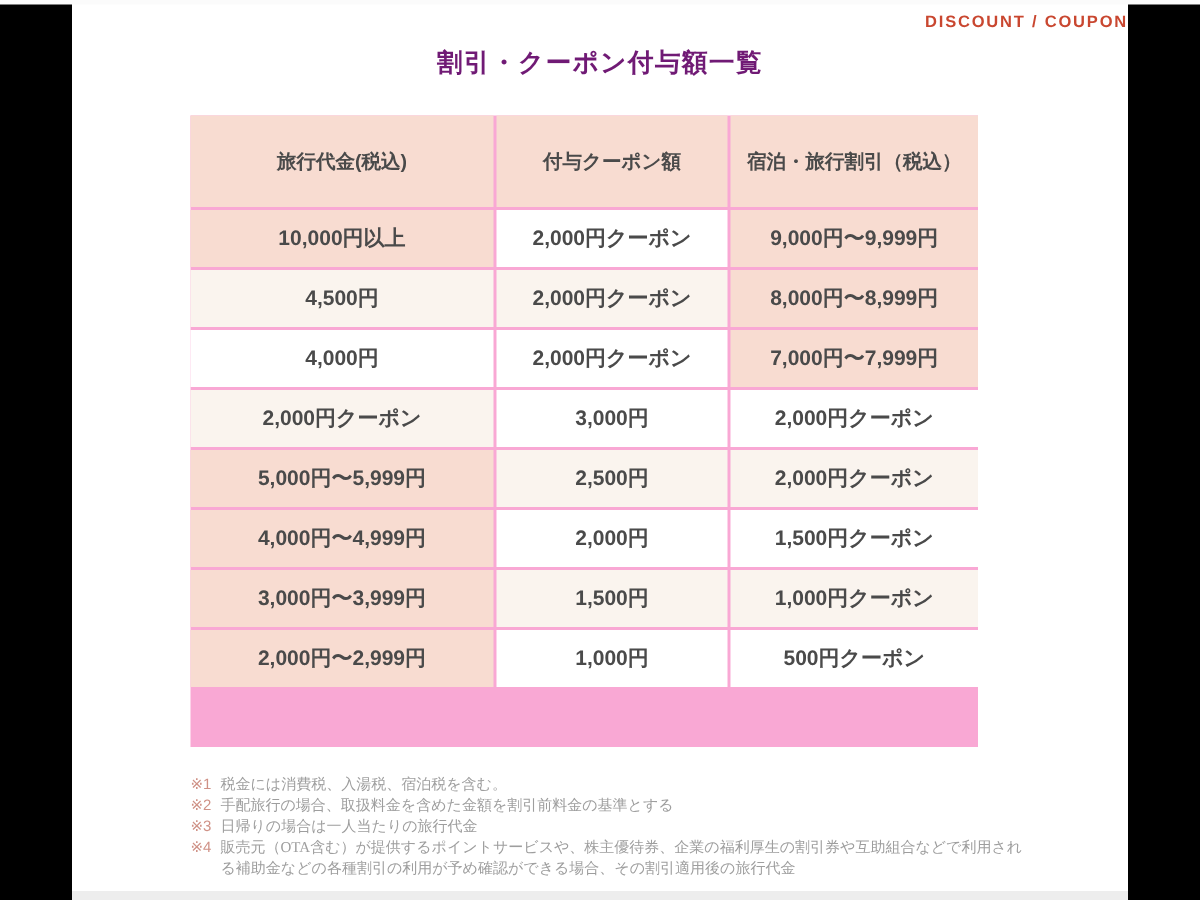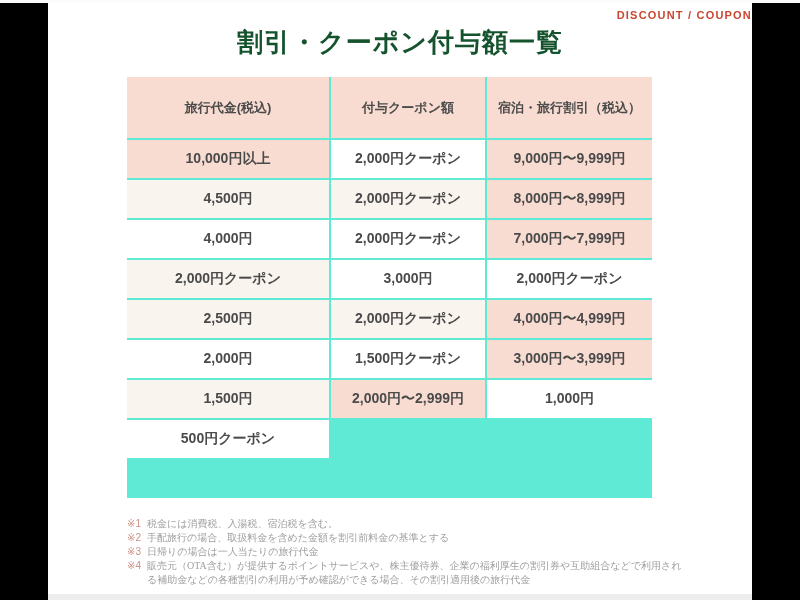--- a/index.html
+++ b/index.html
@@ -11,30 +11,30 @@
   .top-strip{position:absolute;left:0;top:0;width:800px;height:3px;background:#fbfbfb;z-index:5;}
   .content{
     position:absolute;left:48px;top:0;width:704px;height:600px;
     background:#ffffff;box-sizing:border-box;padding-top:8px;
   }
   .eyebrow{
     text-align:right;font-size:11px;font-weight:bold;letter-spacing:1.2px;
     color:#c94730;height:14px;line-height:14px;
   }
   .page-title{
-    text-align:center;font-size:26px;line-height:32px;font-weight:bold;
-    color:#14532d;margin-top:4px;letter-spacing:1px;
+    text-align:center;font-size:17px;line-height:32px;font-weight:bold;
+    color:#701a75;margin-top:4px;letter-spacing:1px;
   }
   .table-wrap{margin:19px 0 0 79px;width:525px;}
   .grid{
     display:grid;
     grid-template-columns:202px 154px 165px;
     grid-template-rows:61px repeat(9,38px);
     gap:2px;
-    background:#5eead4;
+    background:#f9a8d4;
   }
   .cell{
     display:flex;align-items:center;justify-content:center;
     font-size:14px;font-weight:600;color:#4a4a4a;
     background:#ffffff;text-align:center;
   }
   .cell.peach{background:#f8dcd1;}
   .cell.alt{background:#faf4ee;}
   .th{flex-direction:column;font-size:13px;font-weight:bold;line-height:19px;}
   .th .notes{color:#e0432c;}
@@ -77,29 +77,31 @@
       <div class="cell peach">8,000円〜8,999円</div>
       <div class="cell">4,000円</div>
       <div class="cell">2,000円クーポン</div>
 
       <div class="cell peach">7,000円〜7,999円</div>
       <div class="cell alt">2,000円クーポン</div>
 
       <div class="cell">3,000円</div>
       <div class="cell">2,000円クーポン</div>
 
+      <div class="cell peach">5,000円〜5,999円</div>
       <div class="cell alt">2,500円</div>
       <div class="cell alt">2,000円クーポン</div>
 
       <div class="cell peach">4,000円〜4,999円</div>
       <div class="cell">2,000円</div>
       <div class="cell">1,500円クーポン</div>
 
       <div class="cell peach">3,000円〜3,999円</div>
       <div class="cell alt">1,500円</div>
+      <div class="cell alt">1,000円クーポン</div>
 
       <div class="cell peach">2,000円〜2,999円</div>
       <div class="cell">1,000円</div>
       <div class="cell">500円クーポン</div>
     </div>
   </div>
 
   <div class="footnotes">
     <div class="footnote">
       <span class="marker">※1</span>

